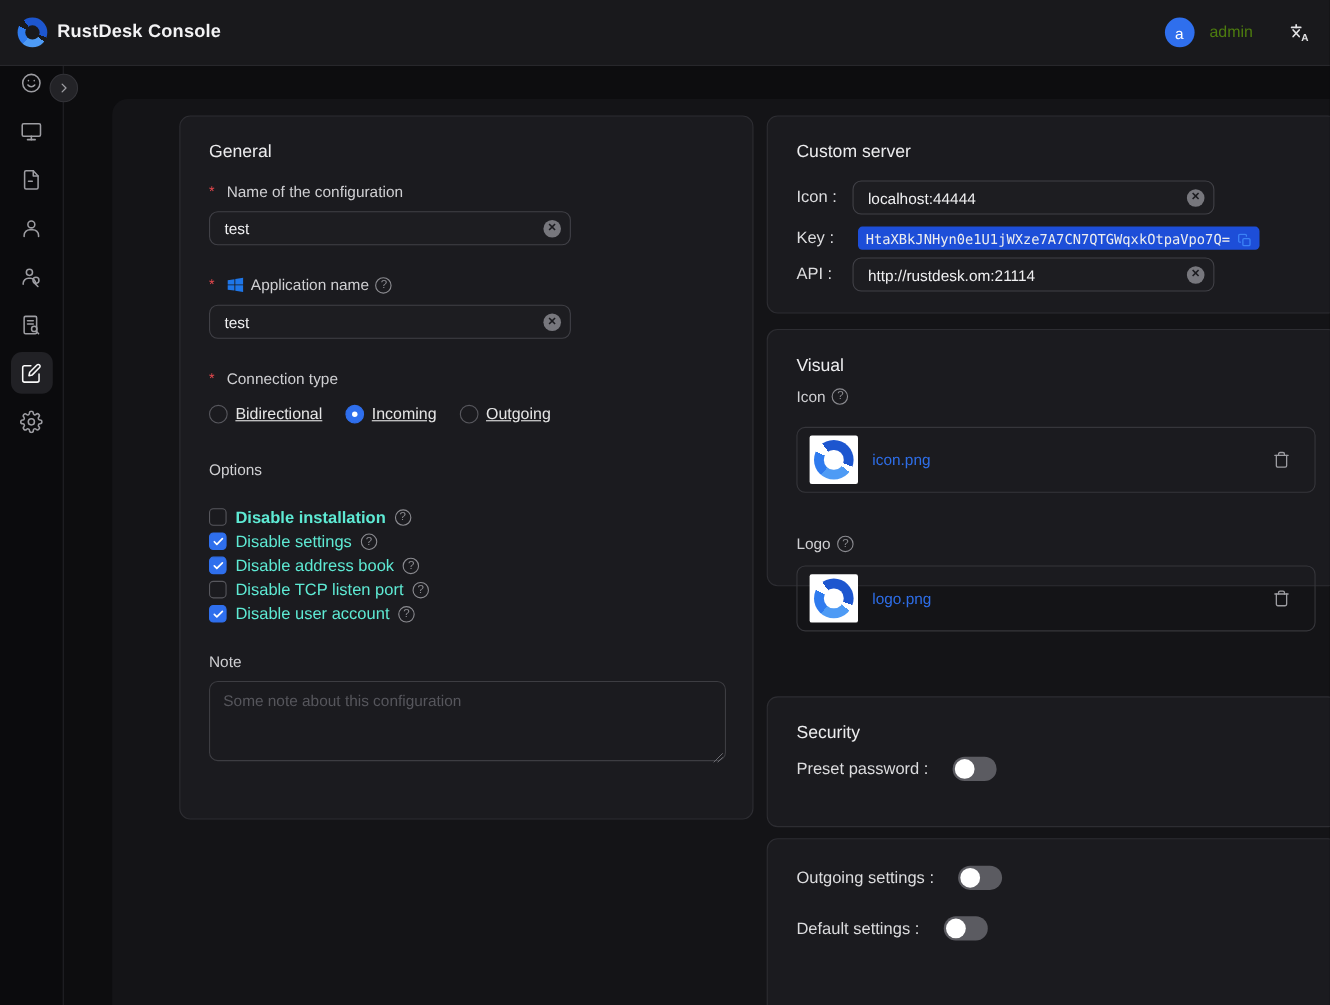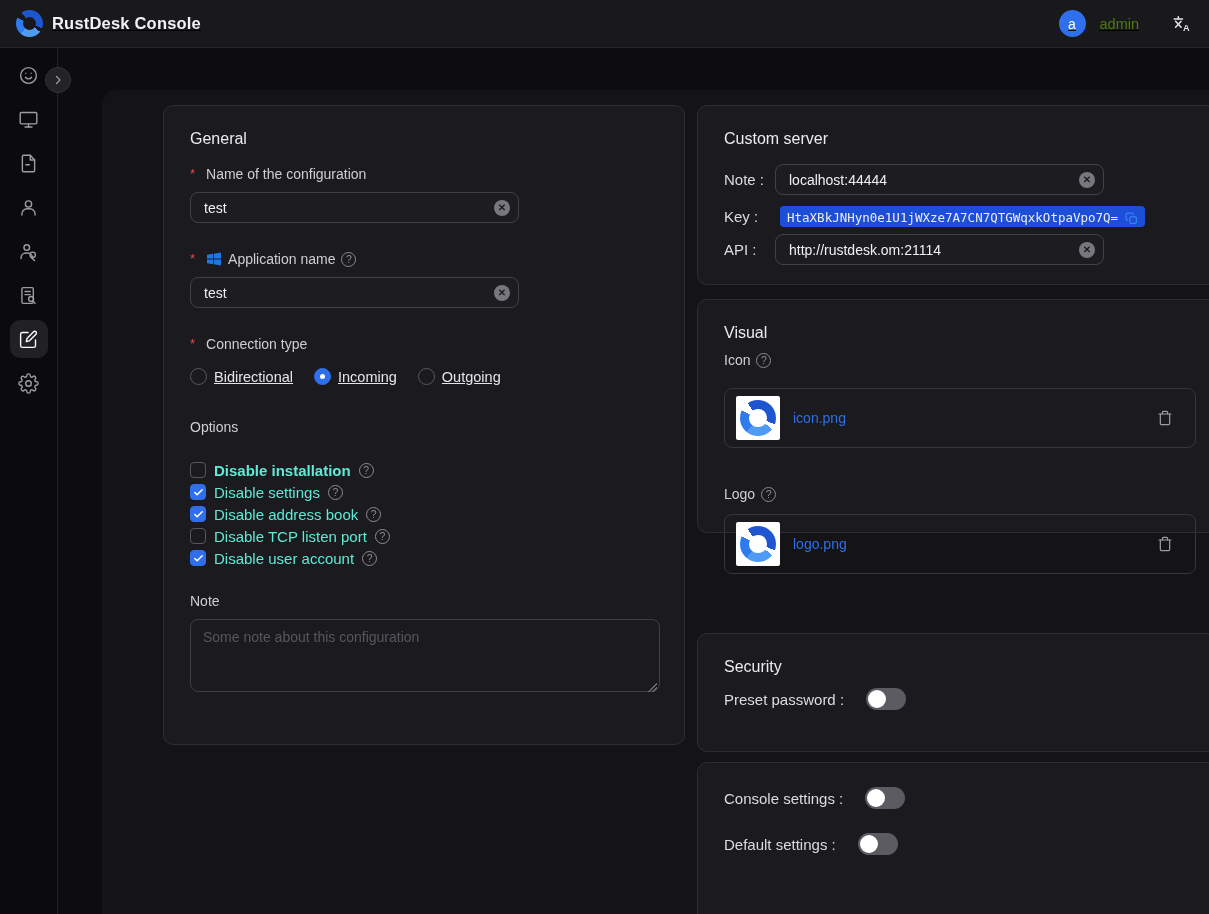--- a/index.html
+++ b/index.html
@@ -1,21 +1,21 @@
 <!DOCTYPE html>
 <html><head>
 <meta charset="utf-8">
 <style>
   * { margin:0; padding:0; box-sizing:border-box; }
   html,body { width:1209px; height:914px; background:#0d0d0f; font-family:"Liberation Sans",sans-serif; }
   #stage { position:relative; width:1209px; height:914px; overflow:hidden; background:#0d0d0f; }
 
   
-  .topbar { position:absolute; left:0; top:0; width:100%; height:48px; background:#19191c;
-            border-bottom:1px solid #27272b; display:flex; padding:0 16px; z-index:10;text-decoration:underline; }
+  .topbar { position:absolute; left:0; top:0; width:100%; height:60px; background:#19191c;
+            border-bottom:1px solid #27272b; display:flex; padding:0 16px; z-index:10; }
   .brand { display:flex; align-items:center; gap:9px; }
   .rd-ring { position:relative; border-radius:50%; display:inline-block;
              background:conic-gradient(from -35deg, #1d56cf 0deg 145deg, rgba(0,0,0,0) 145deg 163deg,
                          #4e9bf5 163deg 255deg, #2f7bee 255deg 330deg, rgba(0,0,0,0) 330deg 360deg); }
   .rd-ring::after { content:""; position:absolute; inset:26%; border-radius:50%; background:var(--hole,#19191c); }
   .brand .rd-ring { width:27px; height:27px; --hole:#19191c; }
   .app-title { color:#f2f2f4; font-size:16.5px; font-weight:700; letter-spacing:.2px; }
   .topbar-right { margin-left:auto; display:flex; align-items:center; gap:14px; }
   .avatar { width:27px; height:27px; border-radius:50%; background:#2f6fed; color:#fff; font-size:14px;
             display:flex; align-items:center; justify-content:center; }
@@ -301,21 +301,21 @@
     <div class="note-wrap">
       <textarea class="note" placeholder="Some note about this configuration" style=""></textarea>
       <span class="resize-grip"></span>
     </div>
   </div>
 
   <div class="card" id="card-server">
     <div class="card-title mb16">Custom server</div>
 
     <div class="srv-row mb11">
-      <span class="srv-label">Note :</span>
+      <span class="srv-label">Icon :</span>
       <div class="input-wrap">
         <input class="text-input" type="text" value="localhost:44444" style="">
         <span class="clear-btn">✕</span>
       </div>
     </div>
 
     <div class="srv-row mb7">
       <span class="srv-label">Key :</span>
       <span class="key-chip">
         <span class="key-text">HtaXBkJNHyn0e1U1jWXze7A7CN7QTGWqxkOtpaVpo7Q=</span>
@@ -378,21 +378,21 @@
   <div class="card" id="card-security">
     <div class="card-title mb12">Security</div>
     <div class="toggle-row">
       <span class="toggle-label">Preset password :</span>
       <span class="toggle"></span>
     </div>
   </div>
 
   <div class="card" id="card-advanced">
     <div class="toggle-row mb24">
-      <span class="toggle-label">Console settings :</span>
+      <span class="toggle-label">Outgoing settings :</span>
       <span class="toggle"></span>
     </div>
     <div class="toggle-row">
       <span class="toggle-label">Default settings :</span>
       <span class="toggle"></span>
     </div>
   </div>
 
 </div>
 

